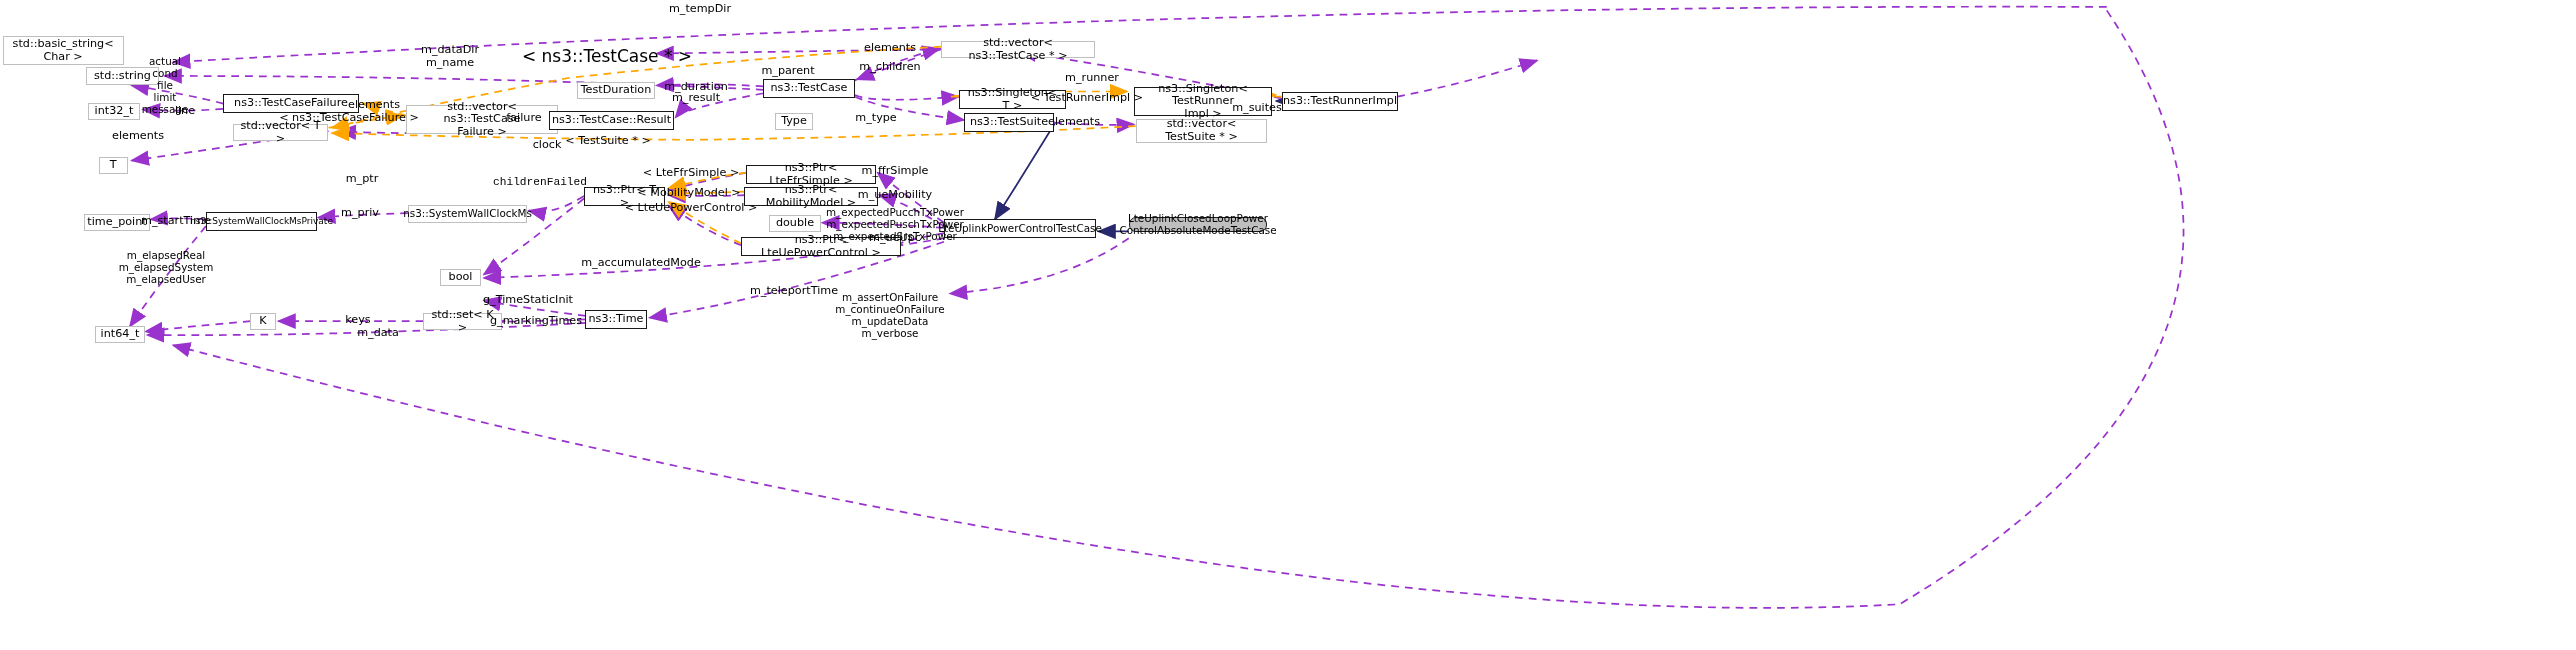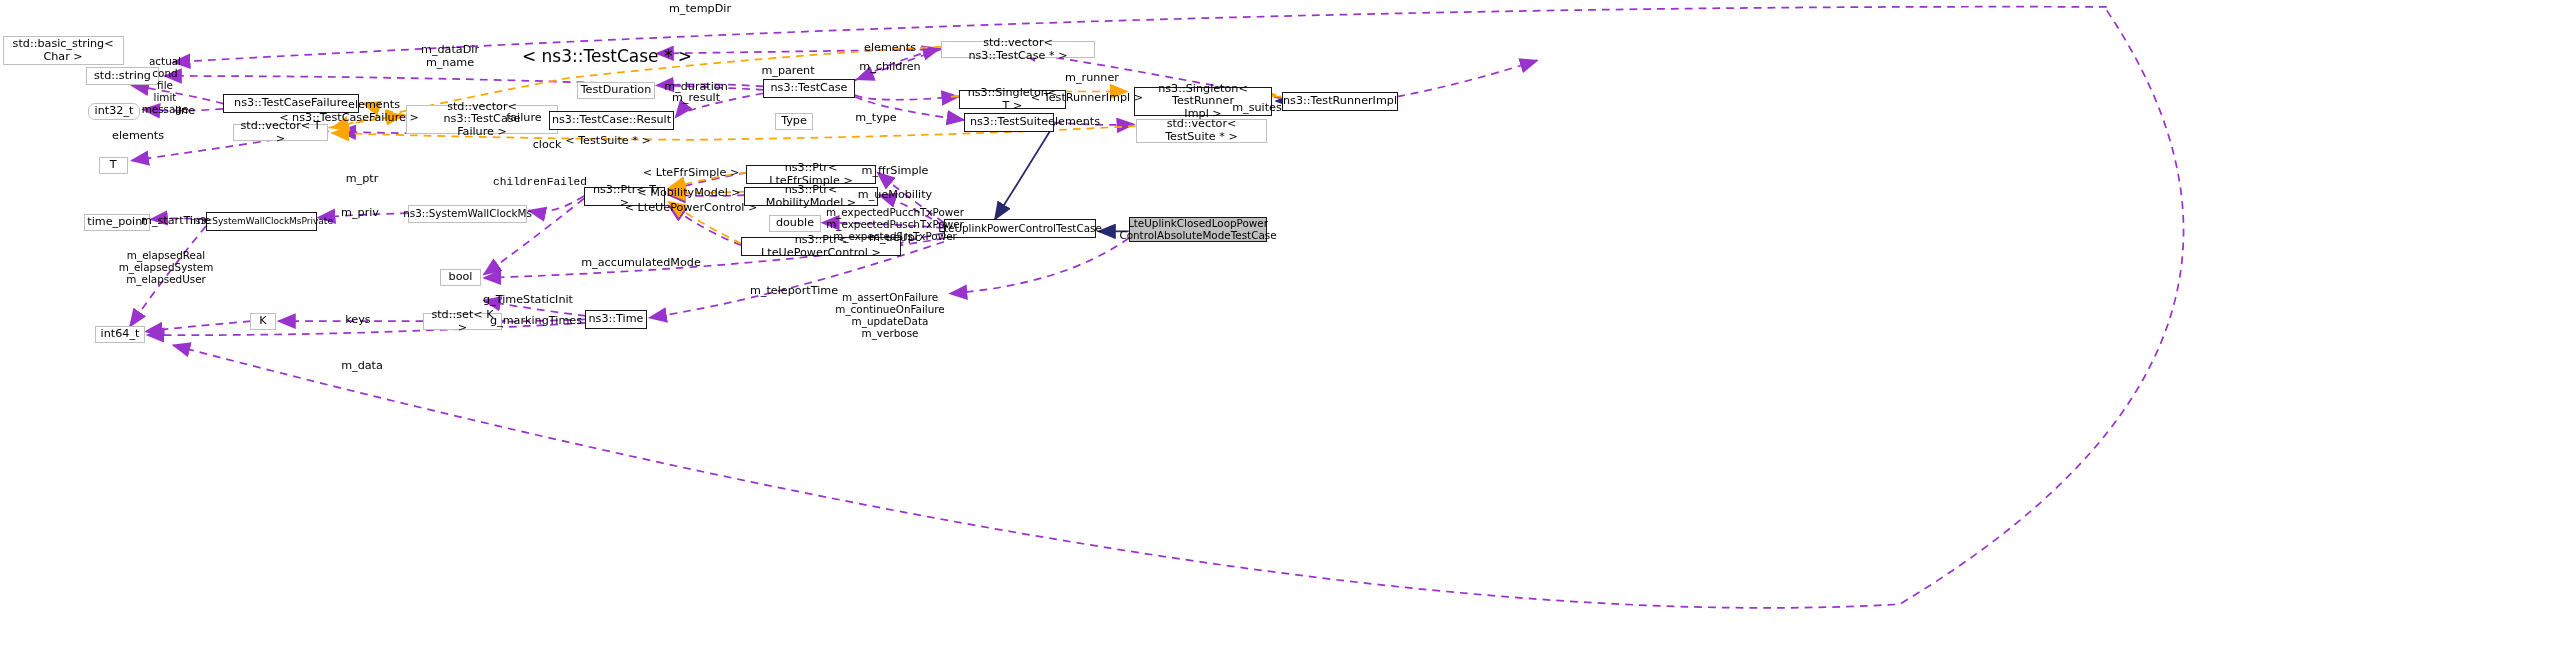--- a/index.html
+++ b/index.html
@@ -93,21 +93,21 @@
       <path d="M858,282 Q820,264 774,234"></path>
       <path d="M1110,112 Q1060,112 1240,106 L1305,106"></path>
       <path d="M1484,112 Q1400,110 1477,110"></path>
     </g>
   </svg>
 
   <div id="nodes-layer">
       <div class="node light" style="left: 2.6px; top: 36px; width: 121px; height: 29px; font-size: 11.2px;"><span class="nodetext">std::basic_string&lt;
 Char &gt;</span></div>
       <div class="node light" style="left: 86px; top: 67px; width: 73px; height: 18px; font-size: 11.2px;"><span class="nodetext">std::string</span></div>
-      <div class="node light" style="left: 88px; top: 103px; width: 52px; height: 17.3px; font-size: 11.2px; border-radius: 7px;"><span class="nodetext">int32_t</span></div>
+      <div class="node light" style="left: 88px; top: 103px; width: 52px; height: 17.3px; font-size: 11.2px;"><span class="nodetext">int32_t</span></div>
       <div class="node light" style="left: 233px; top: 124px; width: 95px; height: 17.3px; font-size: 11.2px;"><span class="nodetext">std::vector&lt; T &gt;</span></div>
       <div class="node light" style="left: 99px; top: 157px; width: 28.5px; height: 17.3px; font-size: 11.2px;"><span class="nodetext">T</span></div>
       <div class="node light" style="left: 84px; top: 214px; width: 66px; height: 17.3px; font-size: 11.2px;"><span class="nodetext">time_point</span></div>
       <div class="node light" style="left: 95px; top: 326px; width: 50px; height: 17.3px; font-size: 11.2px;"><span class="nodetext">int64_t</span></div>
       <div class="node light" style="left: 250px; top: 313px; width: 26px; height: 17.3px; font-size: 11.2px;"><span class="nodetext">K</span></div>
       <div class="node light" style="left: 423px; top: 313px; width: 79px; height: 17.3px; font-size: 11.2px;"><span class="nodetext">std::set&lt; K &gt;</span></div>
       <div class="node light" style="left: 440px; top: 269px; width: 41px; height: 17.3px; font-size: 11.2px;"><span class="nodetext">bool</span></div>
       <div class="node light" style="left: 769px; top: 215px; width: 52px; height: 17.3px; font-size: 11.2px;"><span class="nodetext">double</span></div>
       <div class="node dark" style="left: 223px; top: 94px; width: 136px; height: 19px; font-size: 11.2px;"><span class="nodetext">ns3::TestCaseFailure</span></div>
       <div class="node light" style="left: 406px; top: 105px; width: 152px; height: 29px; font-size: 11.2px;"><span class="nodetext">std::vector&lt; ns3::TestCase
@@ -124,21 +124,21 @@
       <div class="node dark" style="left: 741px; top: 237px; width: 160px; height: 19px; font-size: 11.2px;"><span class="nodetext">ns3::Ptr&lt; LteUePowerControl &gt;</span></div>
       <div class="node dark" style="left: 763px; top: 79px; width: 92px; height: 19px; font-size: 11.2px;"><span class="nodetext">ns3::TestCase</span></div>
       <div class="node dark" style="left: 959px; top: 90px; width: 107px; height: 19px; font-size: 11.2px;"><span class="nodetext">ns3::Singleton&lt; T &gt;</span></div>
       <div class="node dark" style="left: 964px; top: 113px; width: 90px; height: 19px; font-size: 11.2px;"><span class="nodetext">ns3::TestSuite</span></div>
       <div class="node light" style="left: 941px; top: 41px; width: 154px; height: 17.3px; font-size: 11.2px;"><span class="nodetext">std::vector&lt; ns3::TestCase * &gt;</span></div>
       <div class="node light" style="left: 1136px; top: 119px; width: 131px; height: 24px; font-size: 11.2px;"><span class="nodetext">std::vector&lt; TestSuite * &gt;</span></div>
       <div class="node dark" style="left: 1134px; top: 87px; width: 138px; height: 29px; font-size: 11.2px;"><span class="nodetext">ns3::Singleton&lt; TestRunner
 Impl &gt;</span></div>
       <div class="node dark" style="left: 1282px; top: 92px; width: 116px; height: 19px; font-size: 11.2px;"><span class="nodetext">ns3::TestRunnerImpl</span></div>
       <div class="node dark" style="left: 944px; top: 219px; width: 152px; height: 19px; font-size: 10.4px;"><span class="nodetext">LteUplinkPowerControlTestCase</span></div>
-      <div class="node target" style="left: 1129px; top: 217px; width: 138px; height: 25px; font-size: 10.4px;"><span class="nodetext">LteUplinkClosedLoopPower
+      <div class="node target" style="left: 1129px; top: 217px; width: 138px; height: 15px; font-size: 10.4px; border-radius: 7px;"><span class="nodetext">LteUplinkClosedLoopPower
 ControlAbsoluteModeTestCase</span></div>
     </div>
   <div id="labels-layer">
       <div class="elabel" style="left: 700px; top: 1.7px; font-size: 11.2px;">m_tempDir</div>
       <div class="elabel" style="left: 450px; top: 43px; font-size: 11.2px;">m_dataDir
 m_name</div>
       <div class="elabel" style="left: 607px; top: 47px; font-size: 17px;">&lt; ns3::TestCase * &gt;</div>
       <div class="elabel" style="left: 890px; top: 41px; font-size: 11.2px;">elements</div>
       <div class="elabel" style="left: 890px; top: 60px; font-size: 11.2px;">m_children</div>
       <div class="elabel" style="left: 1092px; top: 71px; font-size: 11.2px;">m_runner</div>
@@ -179,17 +179,17 @@
 m_elapsedUser</div>
       <div class="elabel" style="left: 641px; top: 256px; font-size: 11.2px;">m_accumulatedMode</div>
       <div class="elabel" style="left: 794px; top: 284px; font-size: 11.2px;">m_teleportTime</div>
       <div class="elabel" style="left: 890px; top: 291px; font-size: 10.4px;">m_assertOnFailure
 m_continueOnFailure
 m_updateData
 m_verbose</div>
       <div class="elabel" style="left: 528px; top: 293px; font-size: 11.2px;">g_TimeStaticInit</div>
       <div class="elabel" style="left: 358px; top: 313px; font-size: 11.2px;">keys</div>
       <div class="elabel" style="left: 536px; top: 314px; font-size: 11.2px;">g_markingTimes</div>
-      <div class="elabel" style="left: 362px; top: 326px; font-size: 11.2px; margin-top: 33px;">m_data</div>
+      <div class="elabel" style="left: 378px; top: 326px; font-size: 11.2px;">m_data</div>
     </div>
 
 </div>
 
 
 </body></html>

